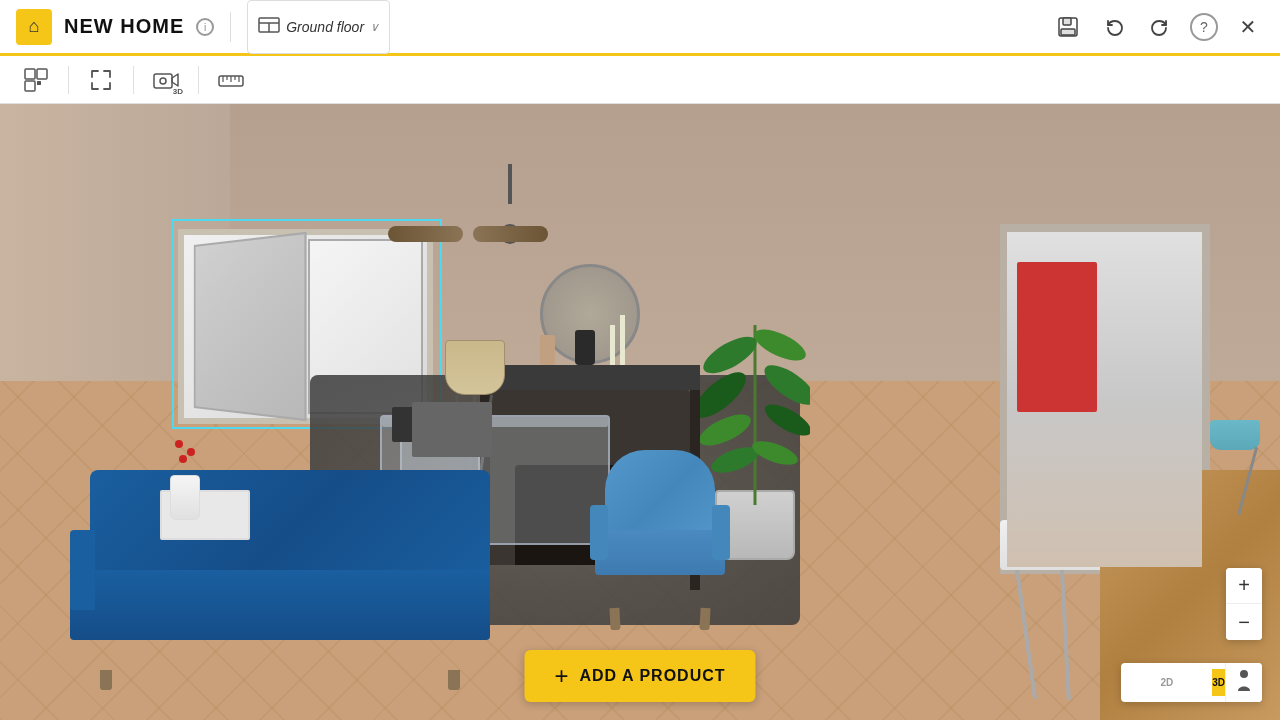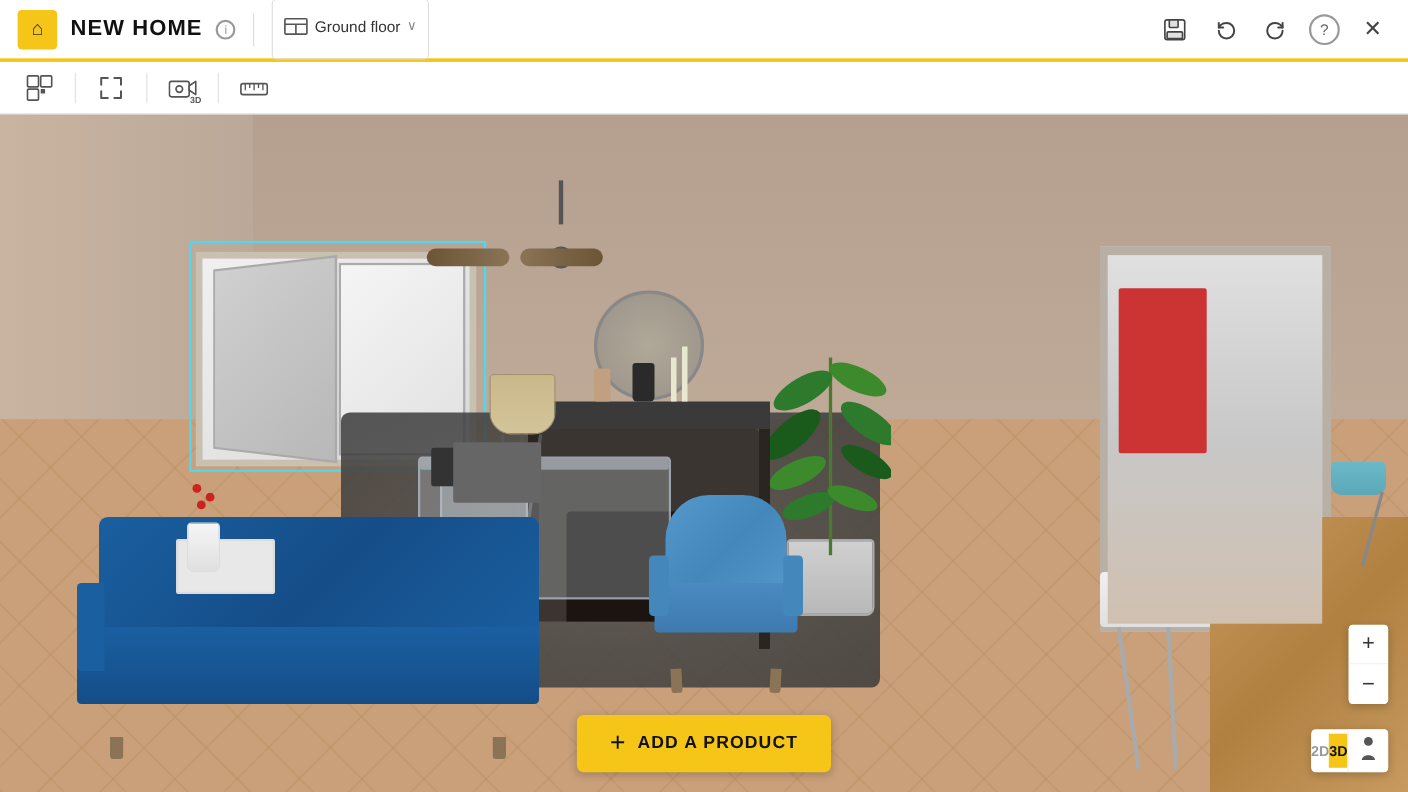--- a/index.html
+++ b/index.html
@@ -41,28 +41,29 @@
       width: 18px; height: 18px;
       border: 2px solid #999;
       border-radius: 50%;
       display: flex; align-items: center; justify-content: center;
       font-size: 11px;
       color: #999;
       cursor: pointer;
     }
     .floor-selector {
       display: flex;
-      align-items: flex-start;
+      align-items: center;
       gap: 6px;
       padding: 16px 10px;
       border: 1px solid #ddd;
       border-radius: 4px;
       cursor: pointer;
       font-size: 14px;
       color: #333;
+      font-style: italic;
     }
     .floor-icon {
       font-size: 16px;
     }
     #topbar-right {
       display: flex;
       align-items: center;
       gap: 14px;
     }
     .topbar-btn {
@@ -716,26 +717,27 @@
       bottom: 18px;
       background: #fff;
       border-radius: 4px;
       box-shadow: 0 2px 8px rgba(0,0,0,0.2);
       display: flex;
       align-items: center;
       overflow: hidden;
     }
     .view-btn {
       padding: 8px 0;
-      font-size: 13px;
+      font-size: 10px;
       font-weight: 700;
       cursor: pointer;
       border: none;
       background: #fff;
       color: #999;
+      margin-left: 39px;
     }
     .view-btn.active {
       background: #f5c518;
       color: #111;
     }
     .person-icon {
       padding: 6px 10px;
       font-size: 18px;
       cursor: pointer;
       background: #fff;

